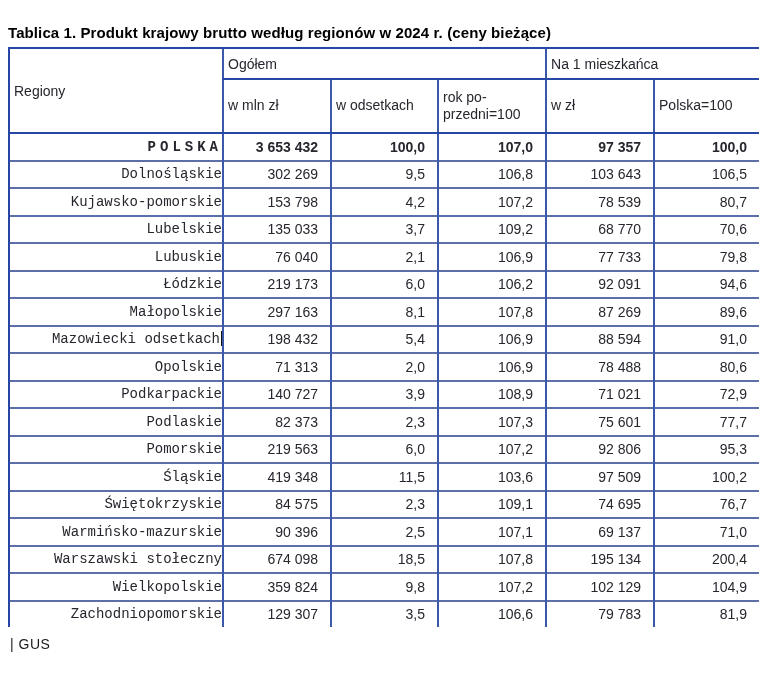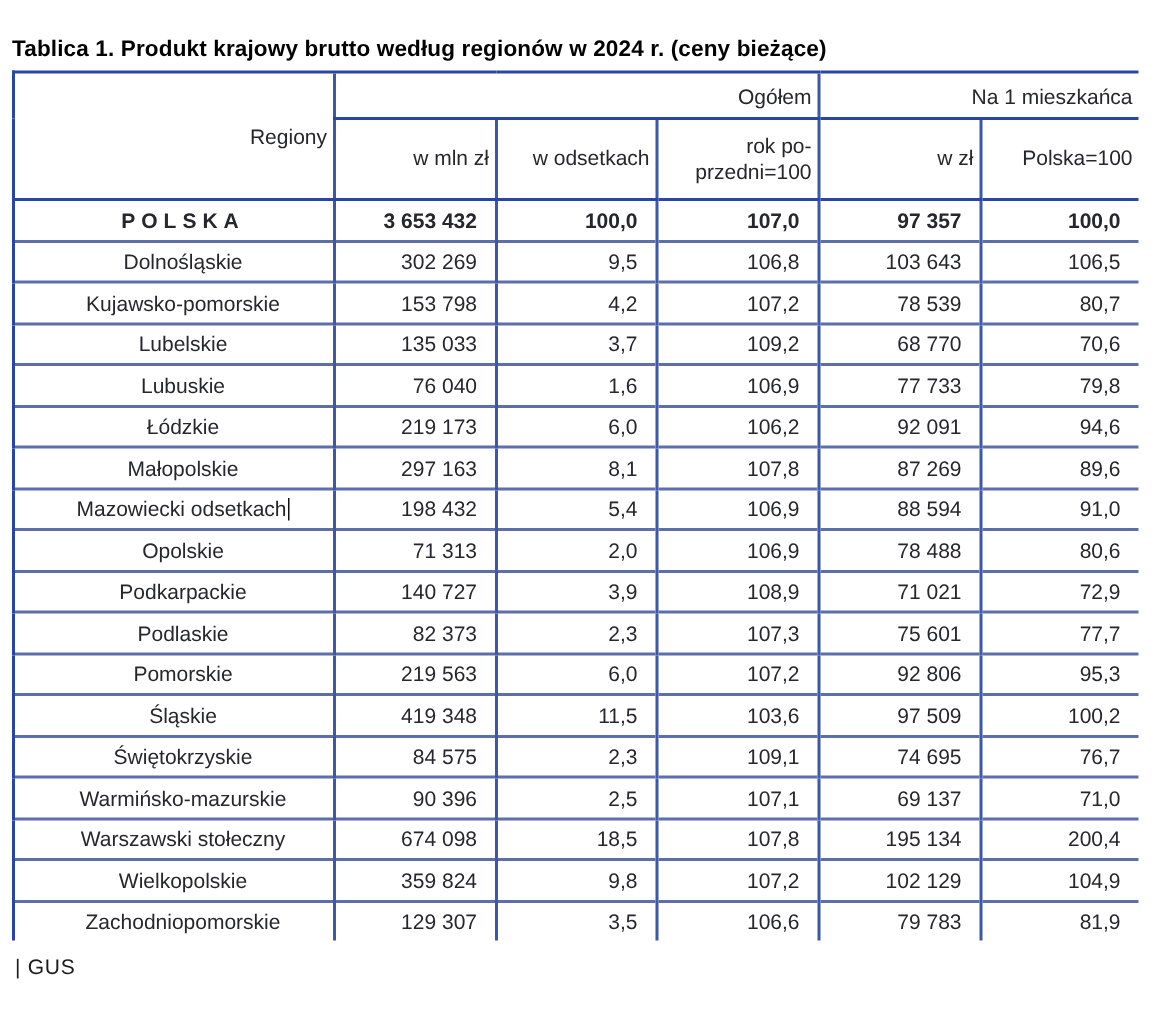--- a/index.html
+++ b/index.html
@@ -19,30 +19,30 @@
     font-size:15px;font-weight:bold;color:#000;letter-spacing:.1px;
   }
   .table-wrap{position:absolute;left:8px;top:47px;width:750px;}
   table{border-collapse:collapse;table-layout:fixed;width:750px;}
   col.c-region{width:214px;}
   col.c-mln{width:108px;}
   col.c-ods{width:107px;}
   col.c-rok{width:108px;}
   col.c-wzl{width:108px;}
   col.c-pol{width:105px;}
-  th{font-weight:normal;font-size:14px;color:var(--txt);text-align:right;vertical-align:middle;padding:2px 4px;}
+  th{font-weight:normal;font-size:14px;color:var(--txt);text-align:left;vertical-align:middle;padding:2px 4px;}
   .group-row th{height:25px;}
   .sub-row th{height:48px;line-height:1.25;}
   
   .th-regiony{border-top:2px solid var(--strong);border-left:2px solid var(--strong);border-bottom:2px solid var(--strong);margin-top:44px;}
   .th-group{border-top:2px solid var(--strong);border-left:2px solid var(--vline);border-bottom:2px solid var(--strong);}
   .sub-row th{border-left:2px solid var(--vline);border-bottom:2px solid var(--strong);}
   
   td{font-size:14px;height:25.5px;padding:0;vertical-align:middle;}
-  td.region-cell{text-align:center;padding-left:12px;border-left:2px solid var(--strong);}
+  td.region-cell{text-align:right;padding-left:12px;border-left:2px solid var(--strong);font-family:Liberation Mono, monospace;}
   td.num-cell{text-align:right;padding-right:12px;border-left:2px solid var(--vline);font-variant-numeric:tabular-nums;}
   tbody tr{border-bottom:2px solid var(--rowsep);}
   tbody tr:last-child{border-bottom:none;}
   tbody tr.total-row{border-bottom:2px solid var(--rowsep);}
   tr.total-row td{font-weight:bold;}
   tr.total-row td.region-cell span{letter-spacing:4px;}
   .text-caret{
     display:inline-block;width:1px;height:15px;background:#111;
     margin-left:1px;vertical-align:-3px;
   }
@@ -108,21 +108,21 @@
           <td class="region-cell"><span>Lubelskie</span></td>
           <td class="num-cell">135 033</td>
           <td class="num-cell">3,7</td>
           <td class="num-cell">109,2</td>
           <td class="num-cell">68 770</td>
           <td class="num-cell">70,6</td>
         </tr>
         <tr>
           <td class="region-cell"><span>Lubuskie</span></td>
           <td class="num-cell">76 040</td>
-          <td class="num-cell">1,6</td>
+          <td class="num-cell">2,1</td>
           <td class="num-cell">106,9</td>
           <td class="num-cell">77 733</td>
           <td class="num-cell">79,8</td>
         </tr>
         <tr>
           <td class="region-cell"><span>Łódzkie</span></td>
           <td class="num-cell">219 173</td>
           <td class="num-cell">6,0</td>
           <td class="num-cell">106,2</td>
           <td class="num-cell">92 091</td>

